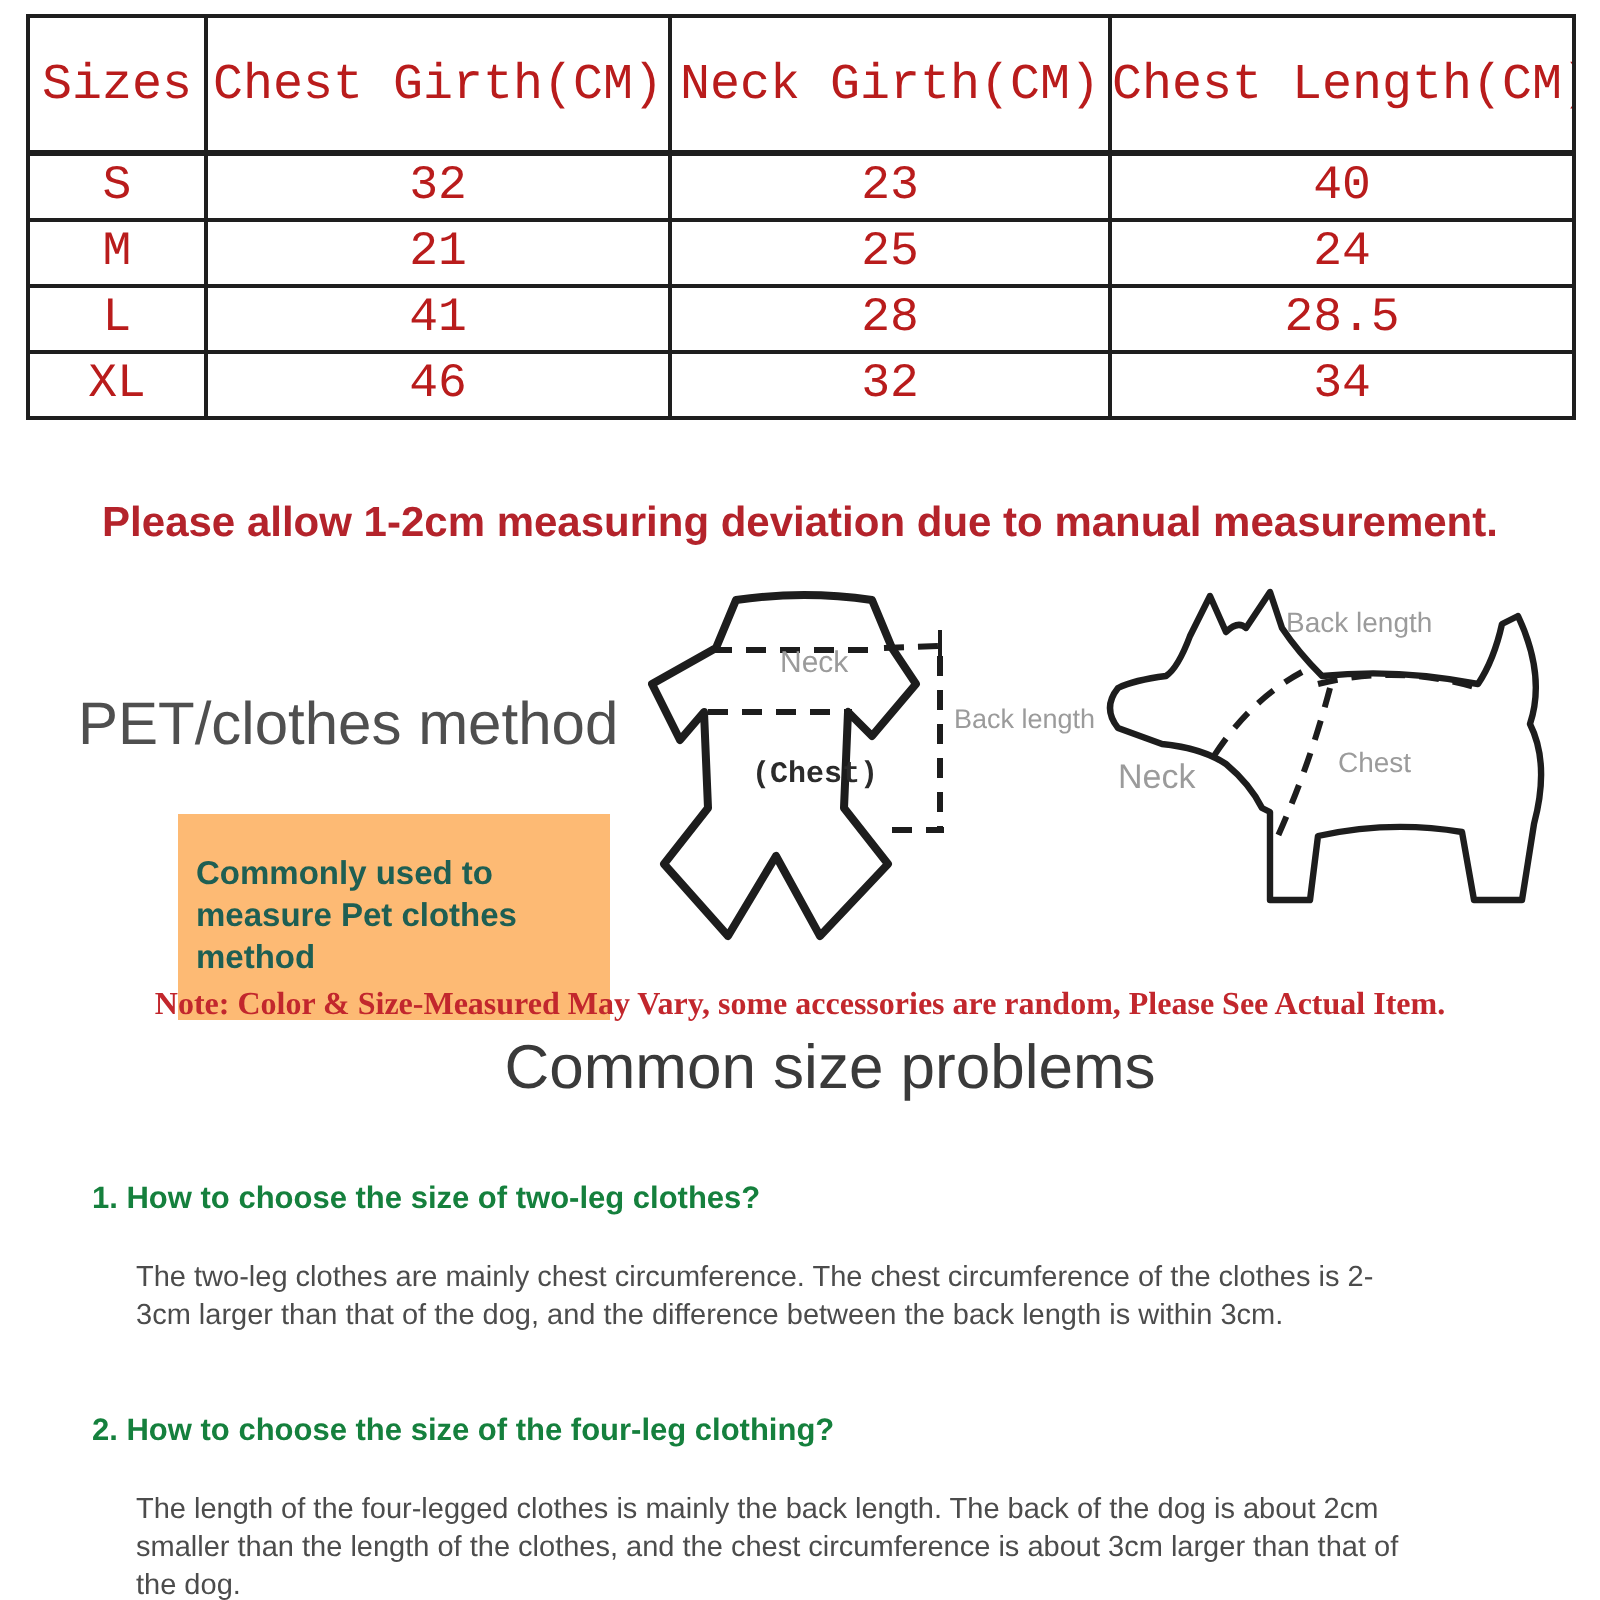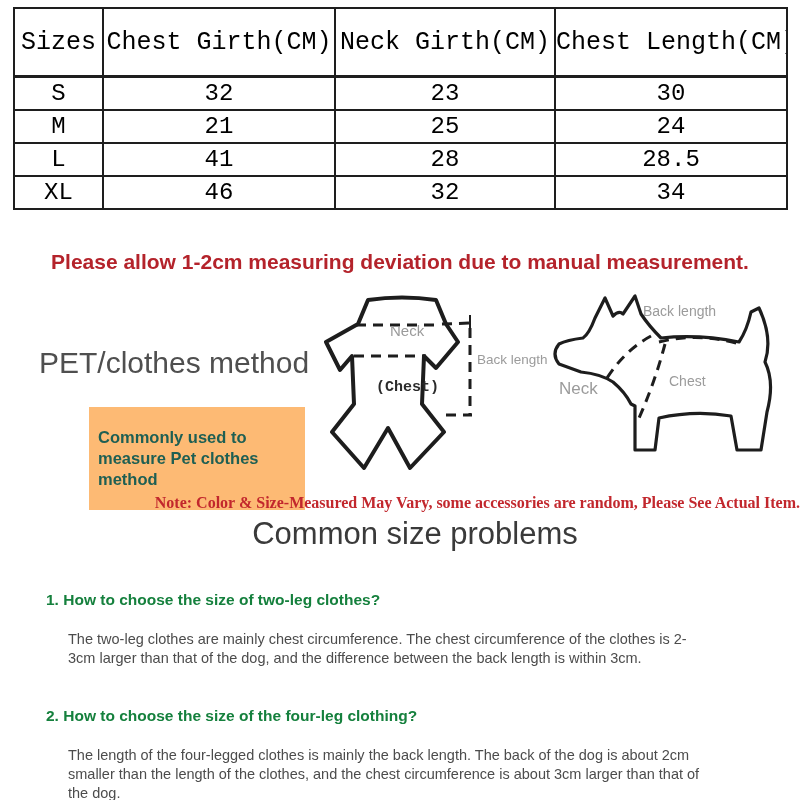--- a/index.html
+++ b/index.html
@@ -1,21 +1,21 @@
 <!DOCTYPE html>
 <html><head>
 <meta charset="utf-8">
 <style>
   html,body{margin:0;padding:0;background:#fff;}
   .canvas{position:relative;width:800px;height:800px;background:#ffffff;overflow:hidden;
           font-family:"Liberation Sans",sans-serif;}
 
   
   .size-table{position:absolute;left:13px;top:7px;width:773px;border-collapse:collapse;
-              table-layout:fixed;font-family:"Liberation Mono",monospace;color:#000000;border-radius:14px;}
+              table-layout:fixed;font-family:"Liberation Mono",monospace;color:#b91c1c;border-radius:14px;}
   .size-table th,.size-table td{border:2px solid #1e1e1e;text-align:center;padding:0;
               overflow:hidden;white-space:nowrap;}
   .size-table th{height:66px;font-size:25px;font-weight:normal;border-bottom:3px solid #1e1e1e;}
   .size-table td{height:31px;font-size:24px;}
 
   
   .deviation{position:absolute;top:250px;left:0;width:100%;text-align:center;
              font-size:21px;font-weight:bold;color:#b4232b;}
 
   
@@ -26,21 +26,21 @@
   .dog-svg{position:absolute;left:543px;top:282px;width:240px;height:190px;}
   .outline{fill:#ffffff;stroke:#1d1d1d;stroke-linejoin:round;}
   .c-out{stroke-width:4;}
   .d-out{stroke-width:3.2;}
   .dash{fill:none;stroke:#1d1d1d;stroke-width:3;stroke-dasharray:10 7;}
   .tick{fill:none;stroke:#1d1d1d;stroke-width:2;}
   .lbl{fill:#9b9b9b;font-family:"Liberation Sans",sans-serif;}
   .chest-lbl{fill:#2b2b2b;font-family:"Liberation Mono",monospace;font-weight:bold;}
 
   
-  .note{position:absolute;top:494px;left:0;width:100%;text-align:right;
+  .note{position:absolute;top:494px;left:0;width:100%;text-align:center;
         font-family:"Liberation Serif",serif;font-weight:bold;font-size:16px;color:#c2272d;}
   .faq-title{position:absolute;top:516px;left:0;width:100%;text-align:center;
              font-size:31px;color:#3a3a3a;padding-left:15px;}
   .q{position:absolute;left:46px;font-size:15.5px;font-weight:bold;color:#15803d;}
   .q1{top:591px;} .q2{top:707px;}
   .a{position:absolute;left:68px;font-size:14.5px;color:#4c4c4c;line-height:19px;}
   .a1{top:630px;width:622px;} .a2{top:746px;width:645px;}
 </style>
 </head>
 <body>
@@ -60,21 +60,21 @@
         <th>Chest Girth(CM)</th>
         <th>Neck Girth(CM)</th>
         <th>Chest Length(CM)</th>
       </tr>
     </thead>
     <tbody>
       <tr>
         <td>S</td>
         <td>32</td>
         <td>23</td>
-        <td>30</td>
+        <td>40</td>
       </tr>
       <tr>
         <td>M</td>
         <td>21</td>
         <td>25</td>
         <td>24</td>
       </tr>
       <tr>
         <td>L</td>
         <td>41</td>

